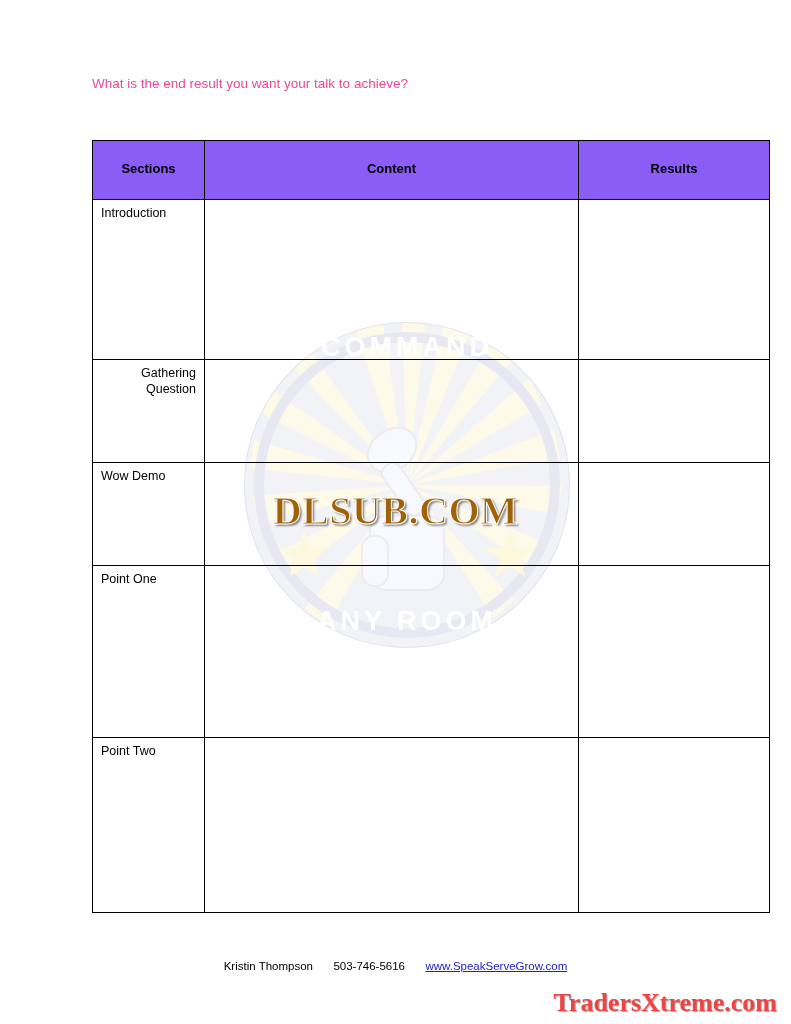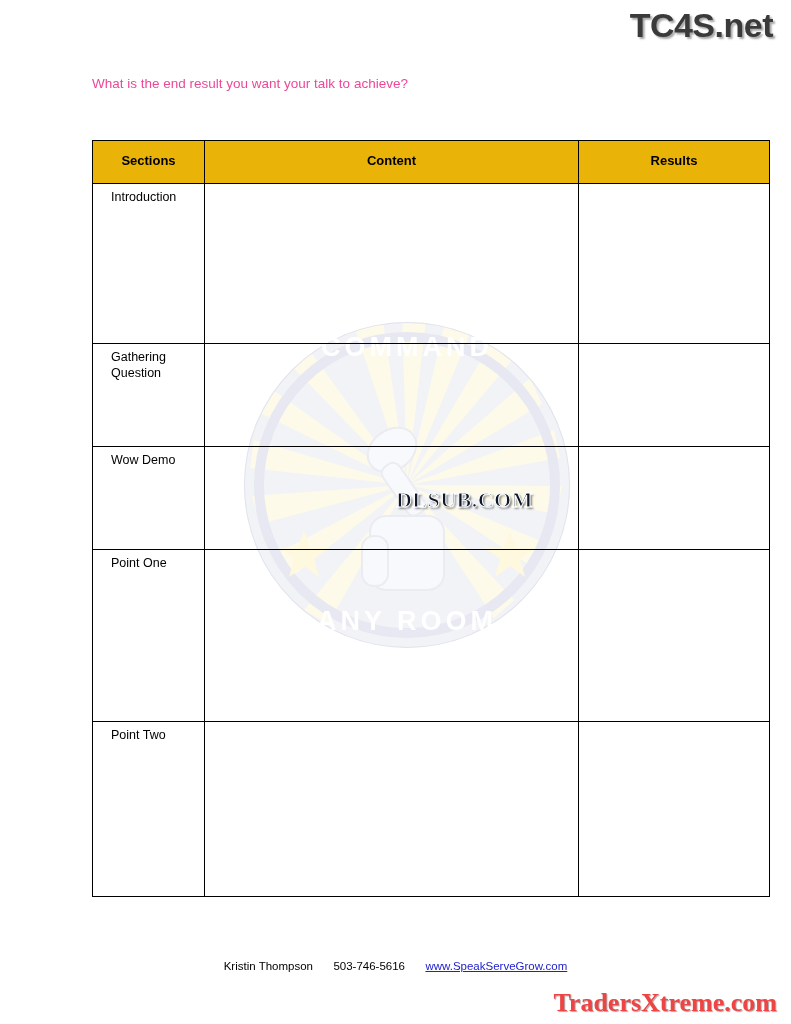--- a/index.html
+++ b/index.html
@@ -52,32 +52,32 @@
   }
   table.worksheet {
     border-collapse: collapse;
     width: 650px;
     table-layout: fixed;
   }
   table.worksheet th,
   table.worksheet td {
     border: 1px solid #000000;
     vertical-align: top;
-    padding: 6px 18px;
+    padding: 6px 8px;
     font-size: 12.5px;
     color: #000000;
     background: transparent;
   }
   table.worksheet thead th {
-    background: #eab308;
+    background: #8b5cf6;
     text-align: center;
     font-weight: bold;
     font-size: 13px;
     height: 18px;
-    padding: 12px 4px;
+    padding: 20px 4px;
   }
   thead th.col-sections { width: 103px; }
   thead th.col-content  { width: 365px; }
   thead th.col-results  { width: 182px; margin-left: 44px; }
 
   td.cell-label {
     width: 103px;
     line-height: 1.25;
   }
   td.cell-content { width: 365px; }
@@ -119,25 +119,25 @@
     width: 330px;
     height: 370px;
     pointer-events: none;
     opacity: 0.55;
   }
   .wm-dlsub {
     position: absolute;
     left: 258px;
     top: 487px;
     width: 275px;
-    text-align: right;
+    text-align: center;
     font-family: "Liberation Serif", serif;
     font-weight: bold;
-    font-size: 22px;
-    color: #0f172a;
+    font-size: 40px;
+    color: #a16207;
     -webkit-text-stroke: 1px #ffffff;
     text-shadow: 2px 2px 2px rgba(0,0,0,0.45);
     letter-spacing: 0.5px;
     pointer-events: none;
   }
 </style>
 </head>
 <body>
 
 <div class="page">
@@ -185,40 +185,39 @@
       </g>
     </g>
     <g fill="#ffffff" font-family="Liberation Sans, sans-serif" font-weight="bold" font-size="27" letter-spacing="4">
       <text x="165" y="56" text-anchor="middle">COMMAND</text>
       <text x="165" y="330" text-anchor="middle">ANY ROOM</text>
     </g>
   </svg>
 
   <div class="wm-dlsub">DLSUB.COM</div>
 
-  <div class="brand-top">TC4S.net</div>
 
   <div class="prompt">What is the end result you want your talk to achieve?</div>
 
   <div class="tbl-wrap">
     <table class="worksheet">
       <thead>
         <tr>
           <th class="col-sections">Sections</th>
           <th class="col-content">Content</th>
           <th class="col-results">Results</th>
         </tr>
       </thead>
       <tbody>
         <tr style="height:160px;">
           <td class="cell-label">Introduction</td>
           <td class="cell-content"></td>
           <td class="cell-results"></td>
         </tr>
-        <tr style="height:103px;">
+        <tr style="height:103px;text-align:right;">
           <td class="cell-label">Gathering Question</td>
           <td class="cell-content"></td>
           <td class="cell-results"></td>
         </tr>
         <tr style="height:103px;border-radius:21px;">
           <td class="cell-label">Wow Demo</td>
           <td class="cell-content"></td>
           <td class="cell-results"></td>
         </tr>
         <tr style="height:172px;">

